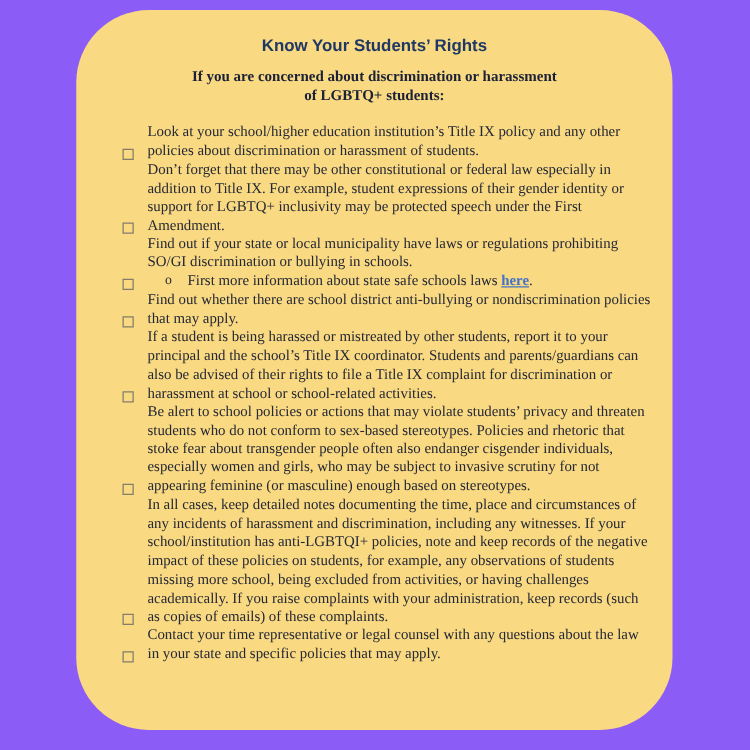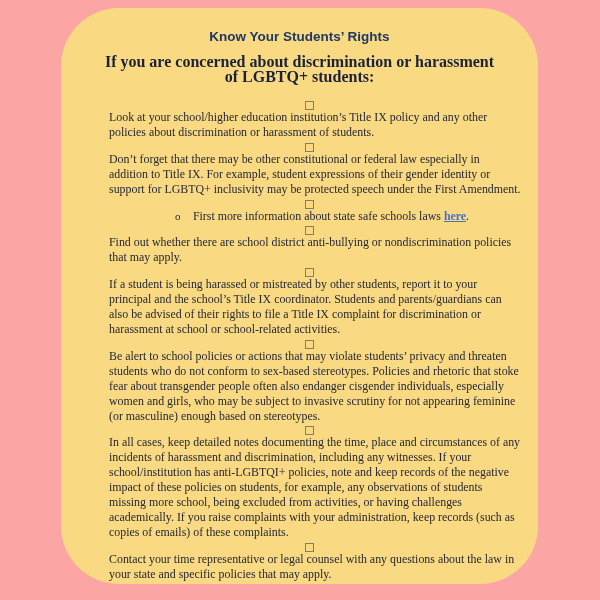--- a/index.html
+++ b/index.html
@@ -6,21 +6,21 @@
     margin: 0;
     padding: 0;
     width: 600px;
     height: 600px;
     background: #ffffff;
   }
   .page {
     position: relative;
     width: 600px;
     height: 600px;
-    background: #fca5a5;
+    background: #8b5cf6;
     overflow: hidden;
     font-family: "Liberation Serif", serif;
   }
   .card {
     position: absolute;
     left: 61px;
     top: 8px;
     width: 477px;
     height: 576px;
     background: #F9D981;
@@ -34,38 +34,37 @@
     font-size: 13.5px;
     line-height: 16px;
     color: #1F3864;
     text-align: center;
     position: relative;
     left: -10px;
   }
   .subtitle {
     font-family: "Liberation Serif", serif;
     font-weight: bold;
-    font-size: 16px;
+    font-size: 12px;
     line-height: 15px;
     color: #1A2138;
     text-align: center;
     margin-top: 9px;
     position: relative;
     left: -10px;
   }
   .checklist {
     margin-top: 14px;
     font-size: 11.9px;
     line-height: 14.9px;
     color: #252836;
   }
   .item {
     display: flex;
-    align-items: center;
-    flex-direction: column;
+    align-items: flex-end;
   }
   .box-icon {
     flex: none;
     width: 7px;
     height: 7px;
     border: 1px solid #827E6B;
     margin-top: 3px;
     background: transparent;
   }
   .item-text {
@@ -113,20 +112,21 @@
       </div>
 
       <div class="item">
         <span class="box-icon"></span>
         <div class="item-text">Don’t forget that there may be other constitutional or federal law especially in addition to Title IX. For example, student expressions of their gender identity or support for LGBTQ+ inclusivity may be protected speech under the First Amendment.</div>
       </div>
 
       <div class="item">
         <span class="box-icon"></span>
         <div class="item-text">
+          <div>Find out if your state or local municipality have laws or regulations prohibiting SO/GI discrimination or bullying in schools.</div>
           <div class="subitem">
             <span class="o-bullet">o</span>
             <span class="subitem-text">
               <span>First more information about state safe schools laws </span><a class="link" href="#">here</a><span>.</span>
             </span>
           </div>
         </div>
       </div>
 
       <div class="item">

